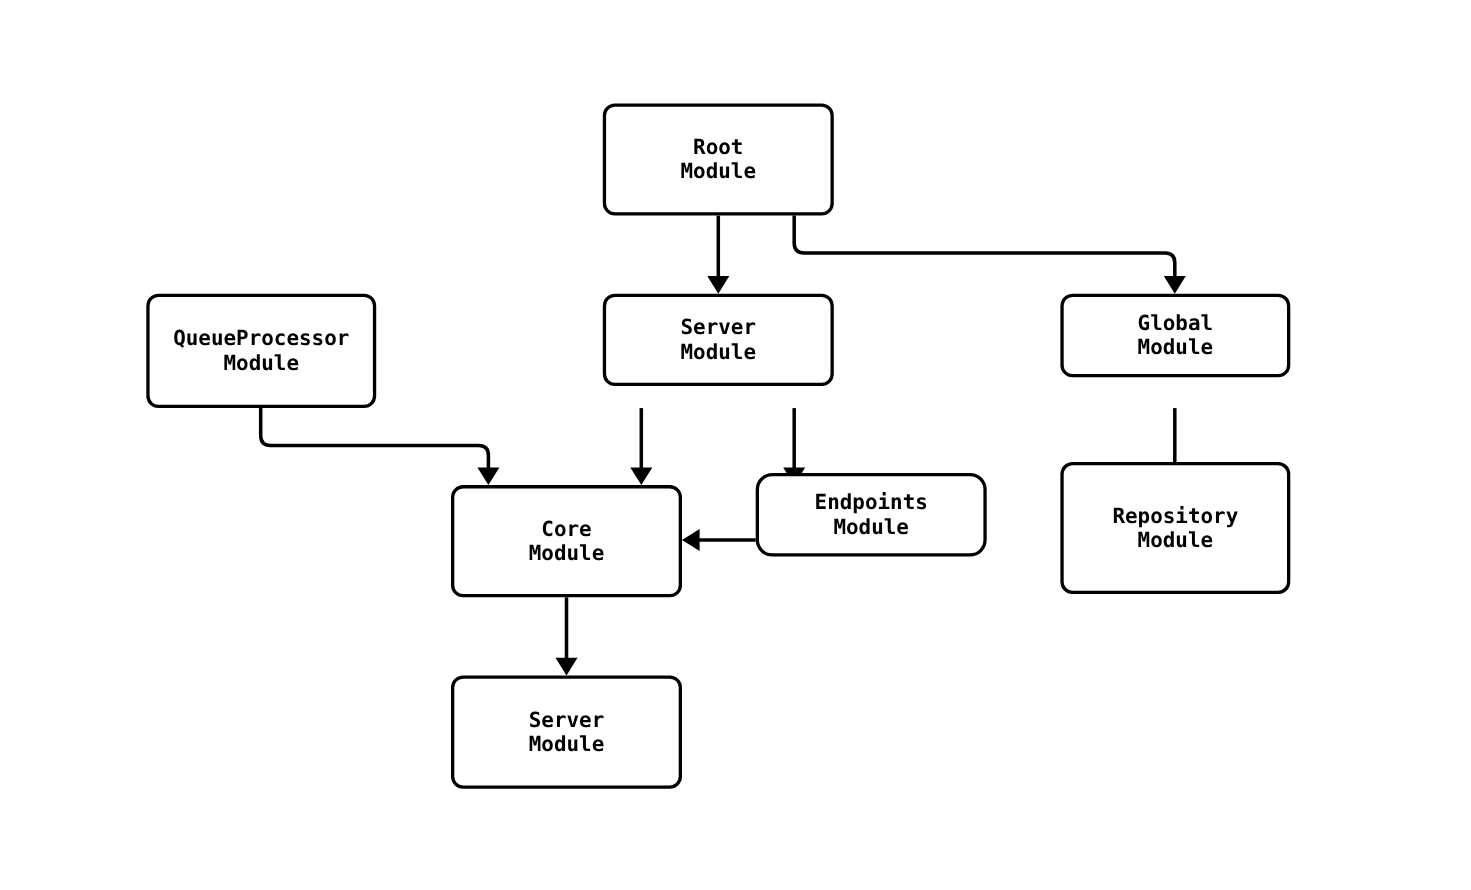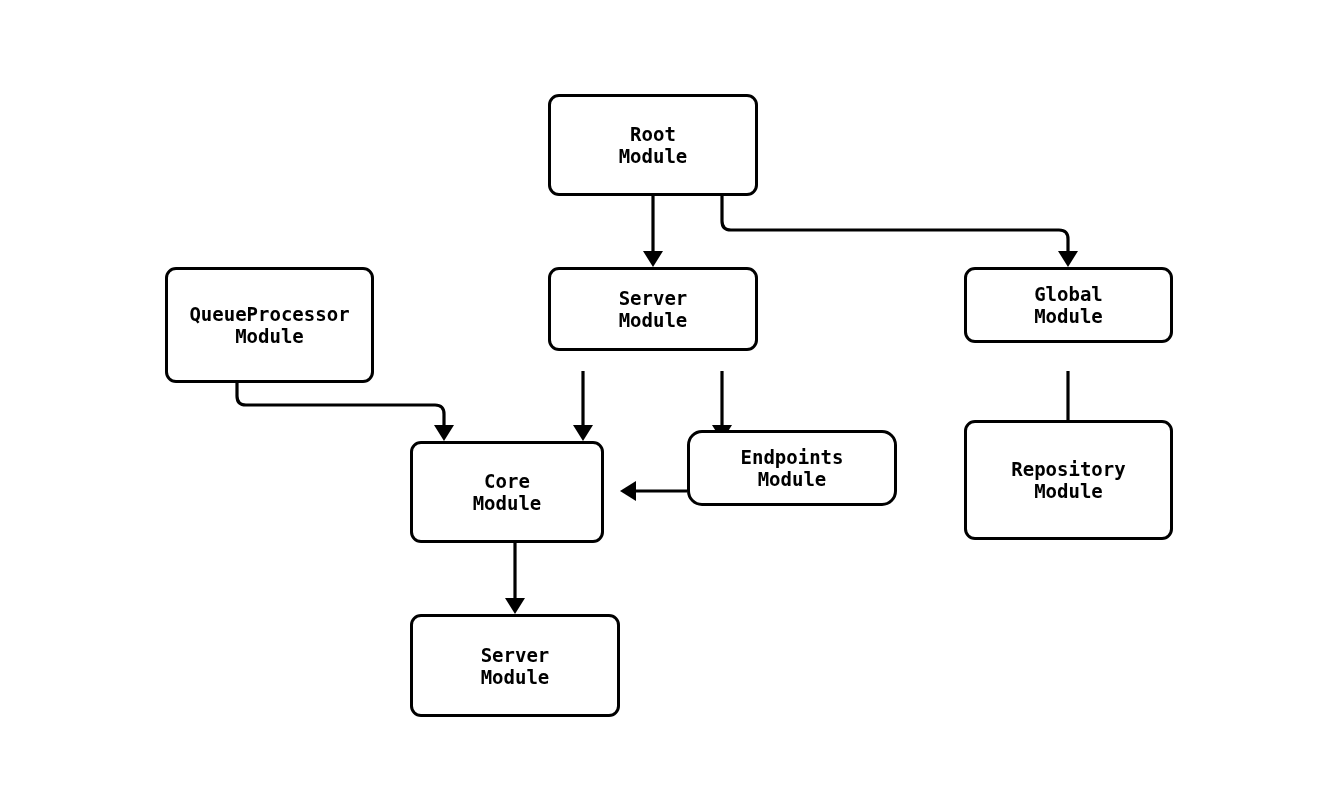--- a/index.html
+++ b/index.html
@@ -69,36 +69,36 @@
       <polygon points="1068,441 1058,425 1078,425" fill="#000000"></polygon>
       <path d="M 515 543 L 515 605" fill="none" stroke="#000000" stroke-width="3.2" stroke-linecap="butt" stroke-linejoin="round"></path>
       <polygon points="515,614 505,598 525,598" fill="#000000"></polygon>
     </svg>
 
   <div class="node" style="left:548px; top:94px; width:210px; height:102px;">
     <div class="node-label">Root</div>
     <div class="node-label">Module</div>
   </div>
 
-  <div class="node" style="left:133px; top:267px; width:209px; height:116px;margin-left:32px;">
+  <div class="node" style="left:133px; top:267px; width:209px; height:104px;">
     <div class="node-label">QueueProcessor</div>
     <div class="node-label">Module</div>
   </div>
 
   <div class="node" style="left:548px; top:267px; width:210px; height:84px;">
     <div class="node-label">Server</div>
     <div class="node-label">Module</div>
   </div>
 
   <div class="node" style="left:964px; top:267px; width:209px; height:76px;">
     <div class="node-label">Global</div>
     <div class="node-label">Module</div>
   </div>
 
-  <div class="node" style="left:410px; top:441px; width:194px; height:102px;">
+  <div class="node" style="left:410px; top:441px; width:210px; height:102px;">
     <div class="node-label">Core</div>
     <div class="node-label">Module</div>
   </div>
 
   <div class="node" style="left:687px; top:430px; width:210px; height:76px;border-radius:15px;">
     <div class="node-label">Endpoints</div>
     <div class="node-label">Module</div>
   </div>
 
   <div class="node" style="left:964px; top:420px; width:209px; height:120px;">

